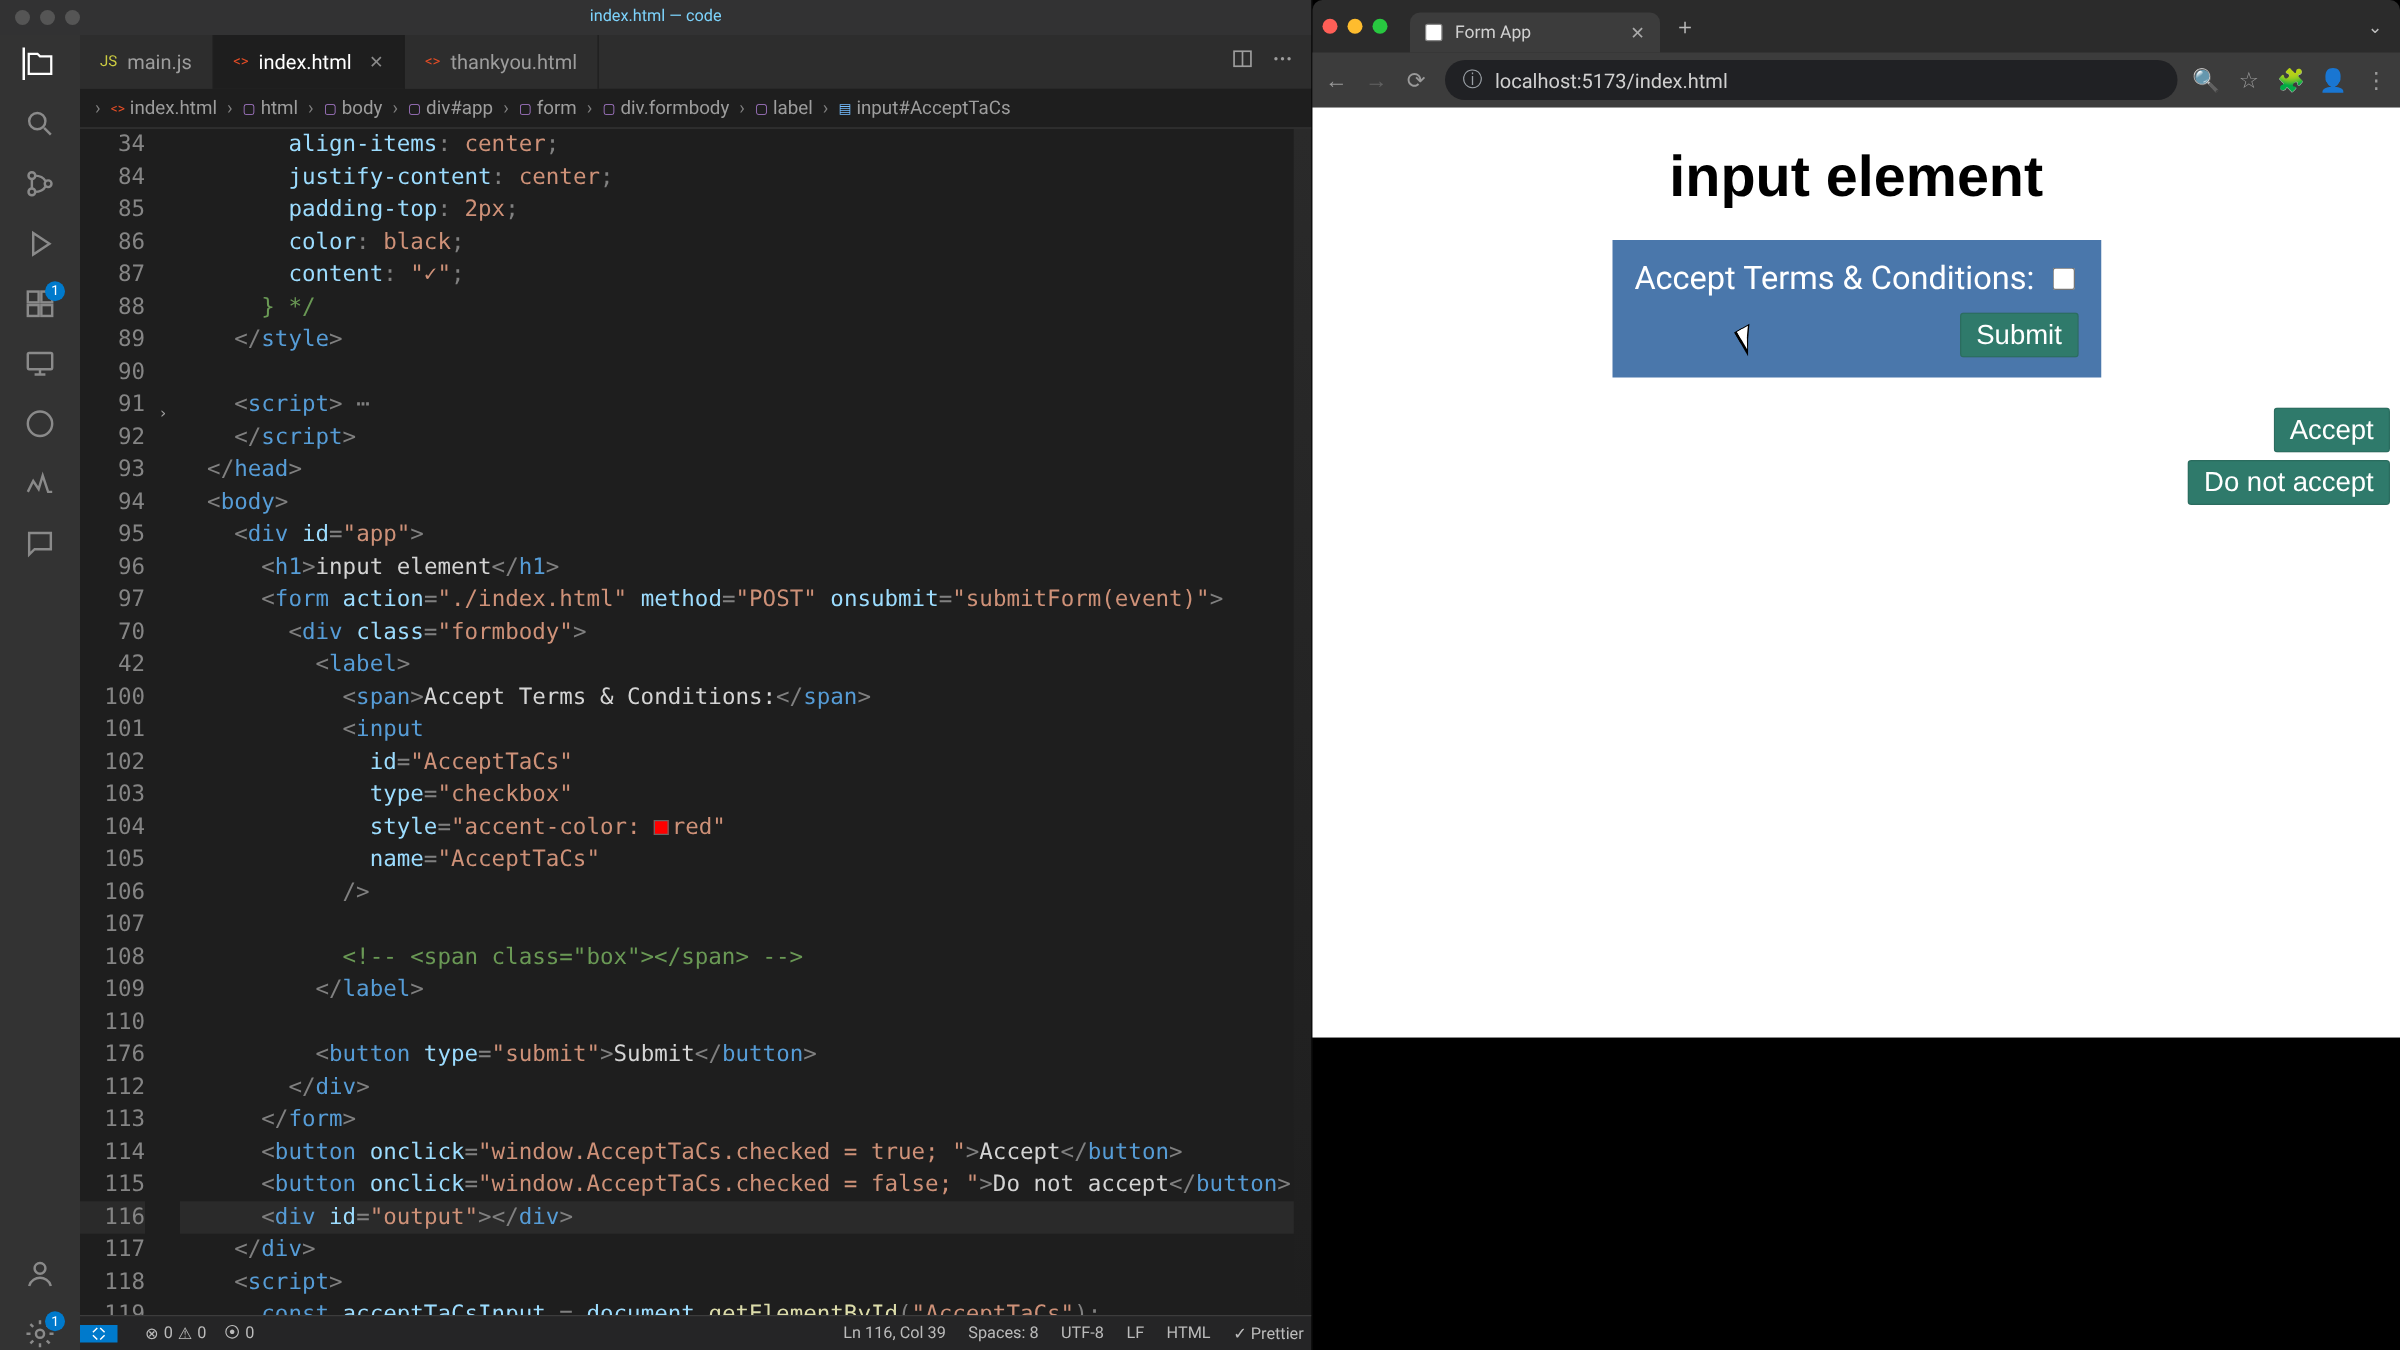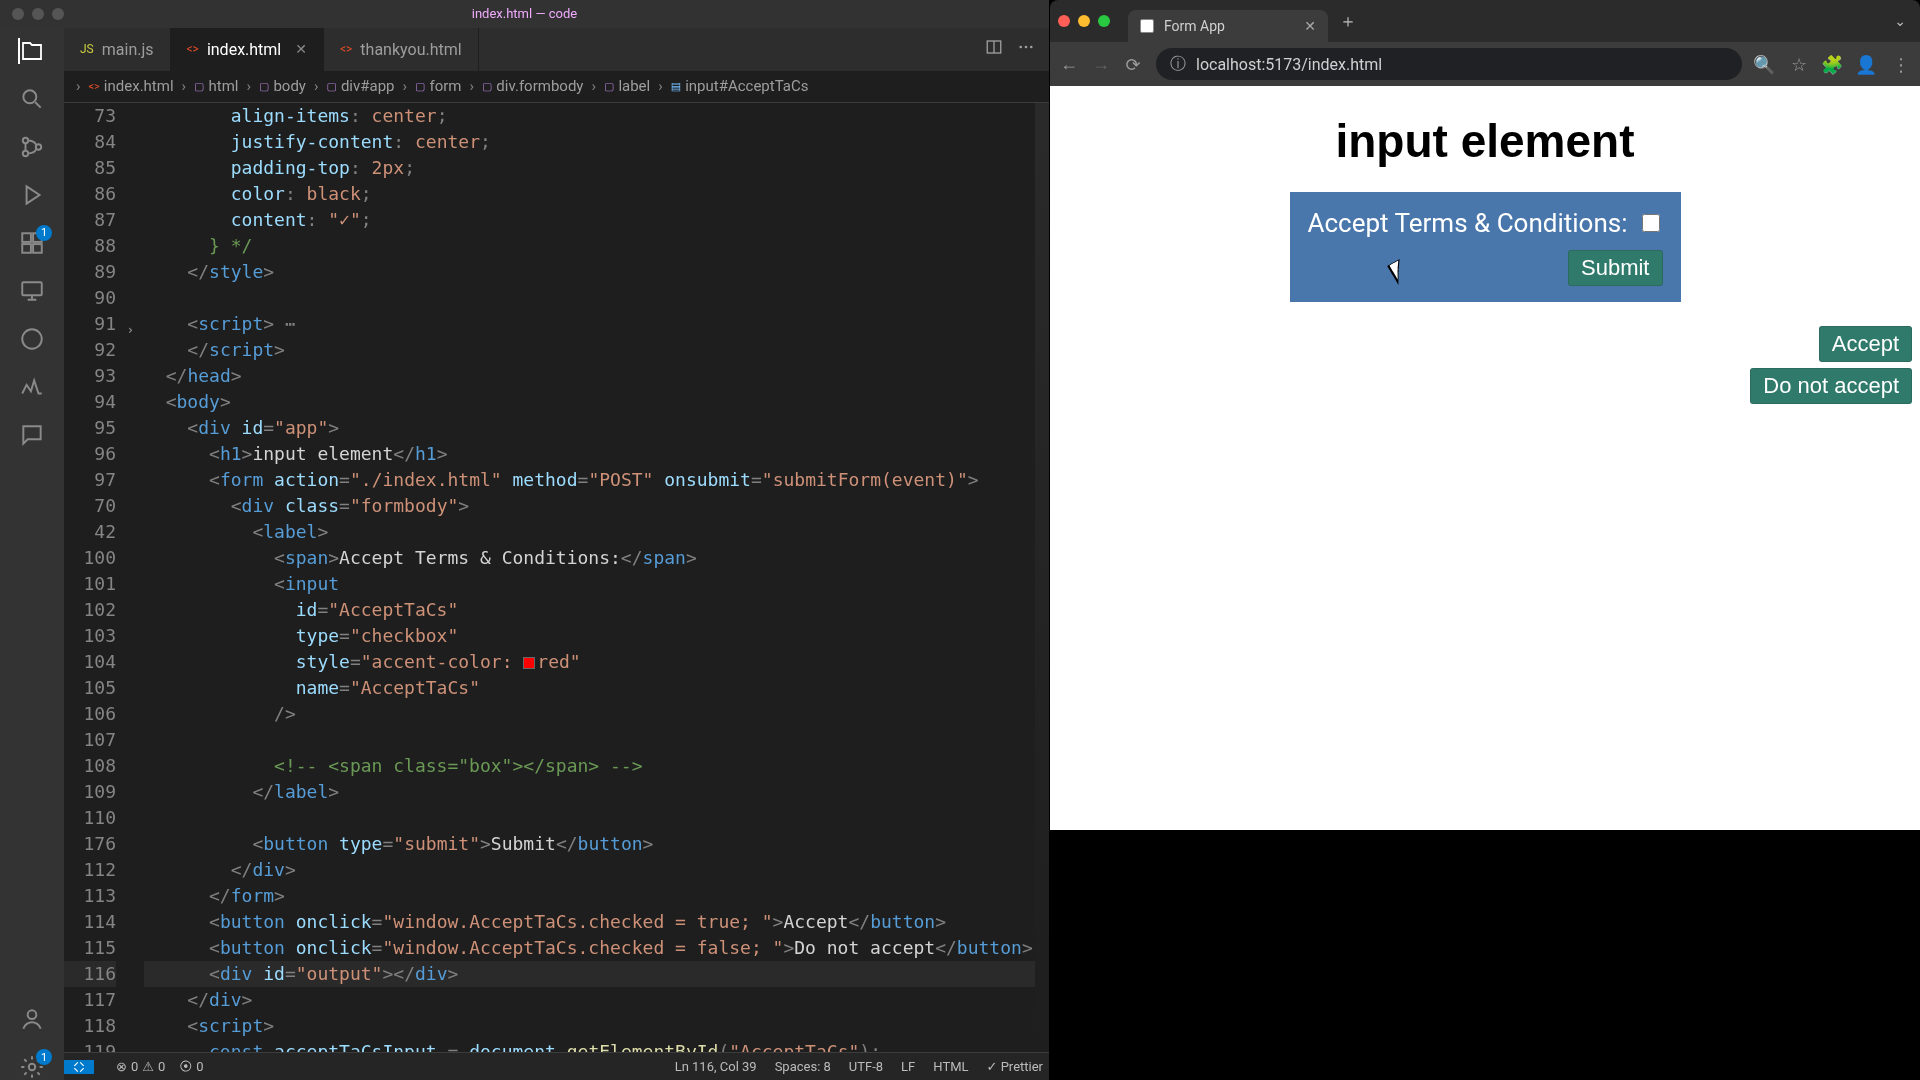--- a/index.html
+++ b/index.html
@@ -54,21 +54,21 @@
     width: 1050px;
     height: 1080px;
     display: flex;
     flex-direction: column;
     background: var(--vs-bg);
     border-right: 1px solid #000;
   }
   .vs-titlebar {
     height: 28px;
     background: #323233;
-    color: #f0abfc;
+    color: #7dd3fc;
     font-size: 13px;
     display: flex;
     align-items: center;
     justify-content: center;
     position: relative;
   }
   .vs-traffic {
     position: absolute; left: 12px; top: 50%; transform: translateY(-50%);
     display: flex; gap: 8px;
   }
@@ -554,21 +554,21 @@
           <span class="sep">›</span>
           <span class="crumb-ico cube">▢</span>
           <span>label</span>
           <span class="sep">›</span>
           <span class="crumb-ico field">▤</span>
           <span>input#AcceptTaCs</span>
         </div>
 
         <div class="editor">
           <div class="gutter" id="gutter">
-              <div class="ln">73</div>
+              <div class="ln">34</div>
               <div class="ln">84</div>
               <div class="ln">85</div>
               <div class="ln">86</div>
               <div class="ln">87</div>
               <div class="ln">88</div>
               <div class="ln">89</div>
               <div class="ln">90</div>
               <div class="ln">91</div>
               <span class="fold-caret" style="top:214px">›</span>
               <div class="ln">92</div>

